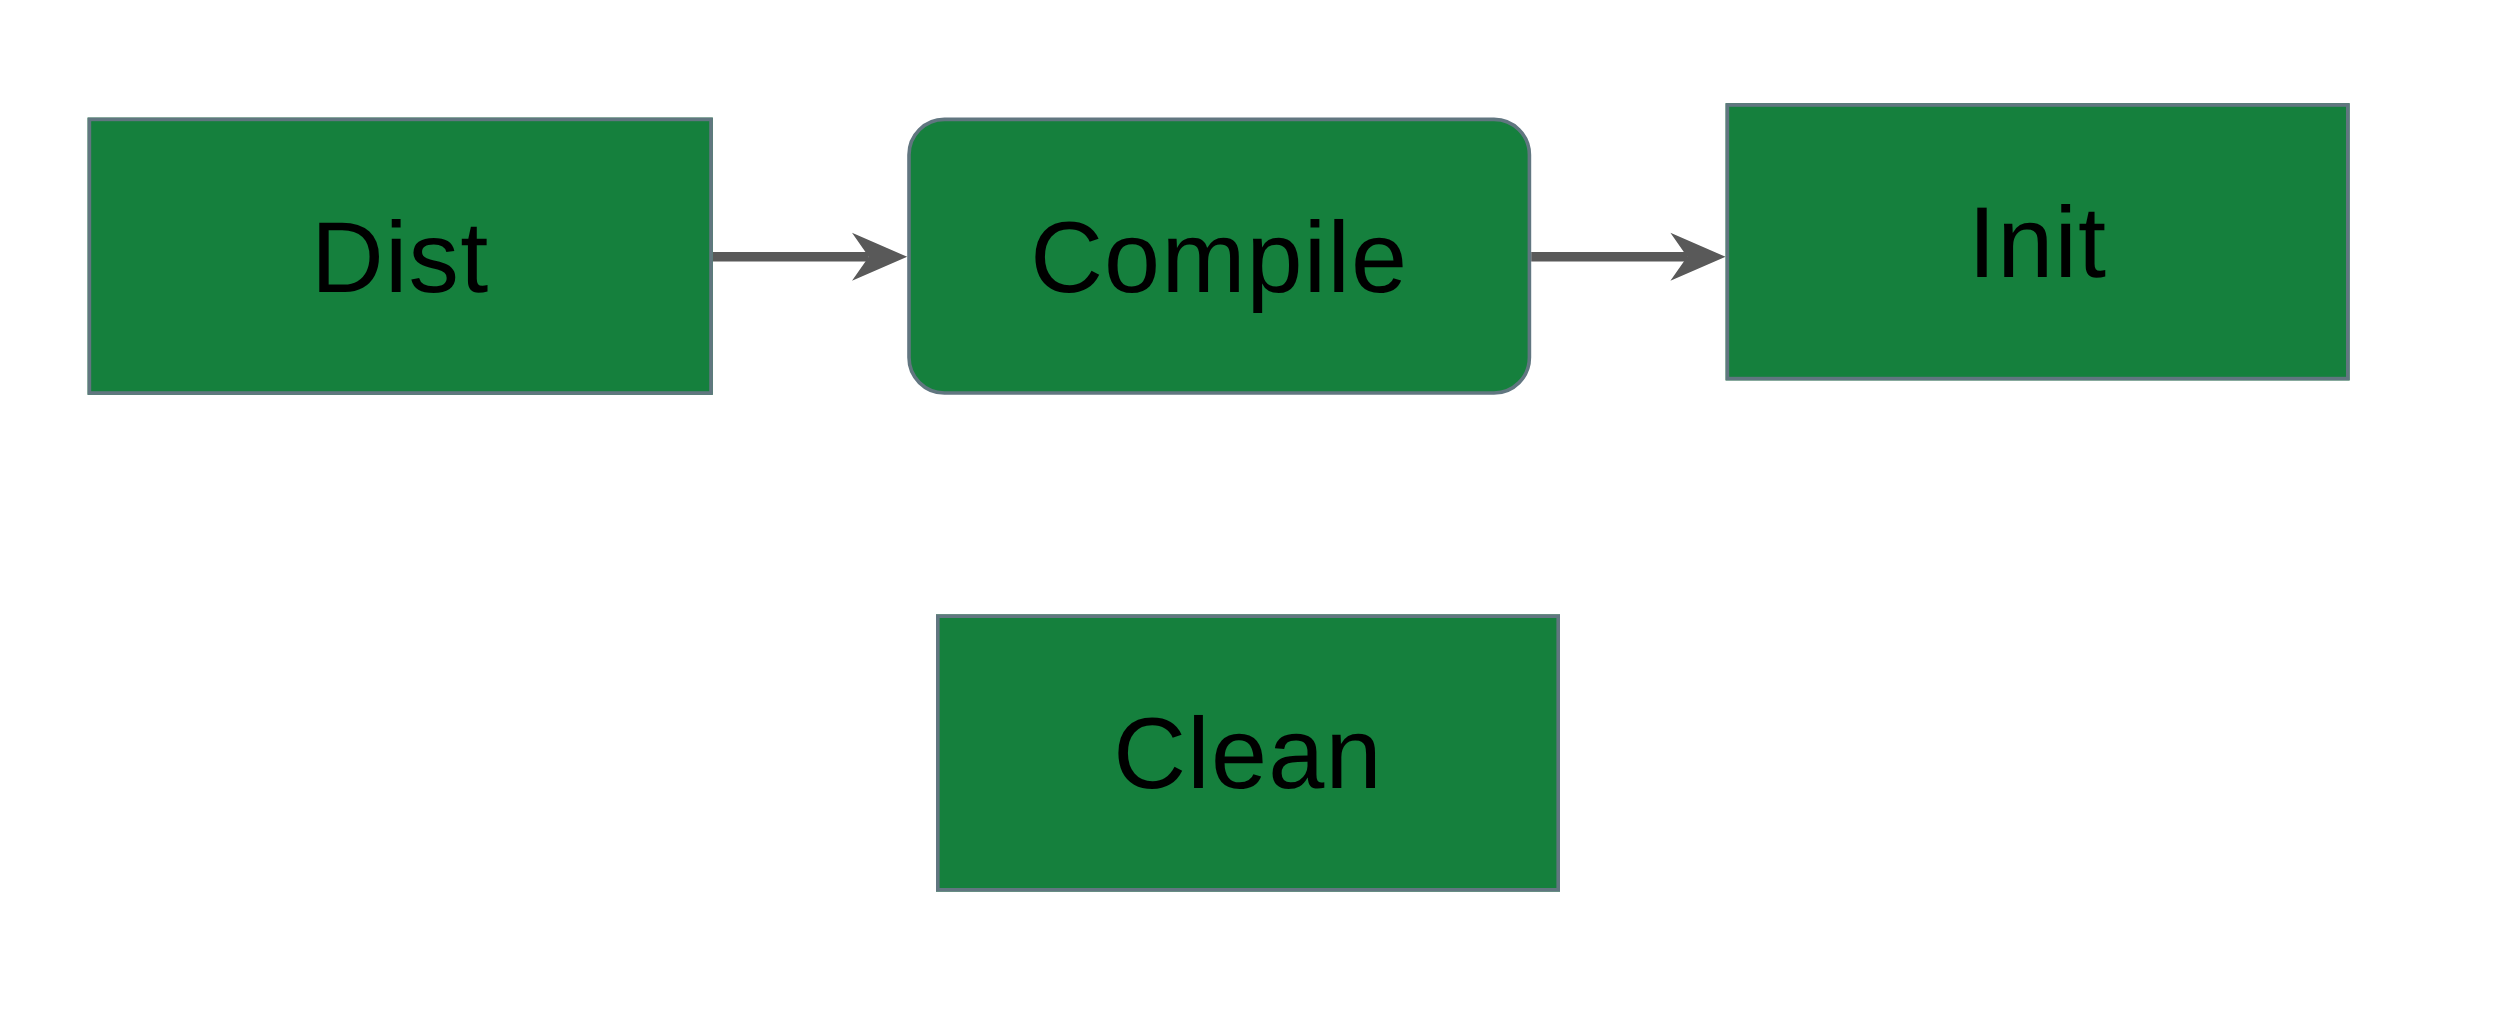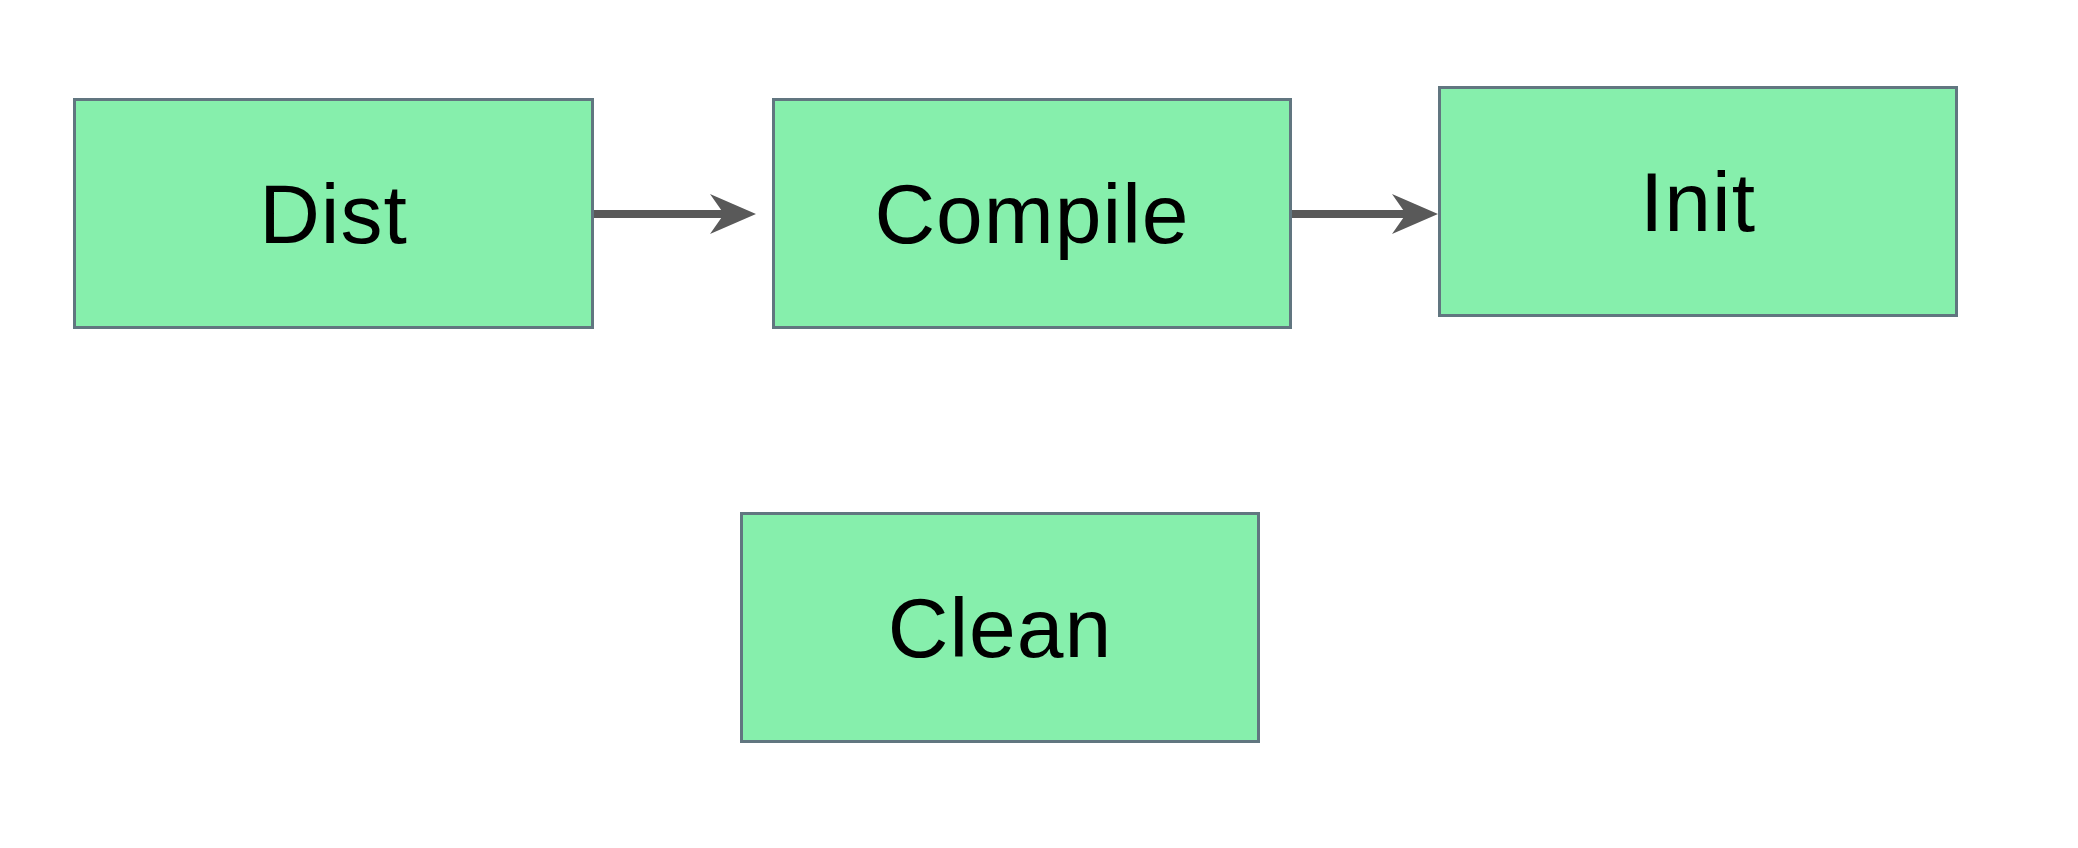--- a/index.html
+++ b/index.html
@@ -21,38 +21,38 @@
     top: 0;
     width: 2078px;
     height: 848px;
     display: block;
   }
   .node {
     position: absolute;
     box-sizing: border-box;
     width: 520px;
     height: 231px;
-    background: #86efac;
+    background: #15803d;
     border: 3px solid #617680;
     display: flex;
     align-items: center;
     justify-content: center;
   }
   .node .label {
     font-size: 84px;
     font-weight: 400;
     color: #000000;
     letter-spacing: 1px;
     line-height: 1;
     white-space: nowrap;
   }
   #node-dist    { left: 73px;   top: 98px;  width: 521px; }
-  #node-compile { left: 772px;  top: 98px;  }
+  #node-compile { left: 756px;  top: 98px; border-radius: 31px;  }
   #node-init    { left: 1438px; top: 86px;  }
-  #node-clean   { left: 740px;  top: 512px; }
+  #node-clean   { left: 780px;  top: 512px; }
   .edge-line { stroke: #595959; stroke-width: 8; }
   .arrowhead { fill: #595959; }
 </style>
 </head>
 <body>
 
 <div id="canvas">
 
   <svg id="edges" viewBox="0 0 2078 848" xmlns="http://www.w3.org/2000/svg">
     <g>

